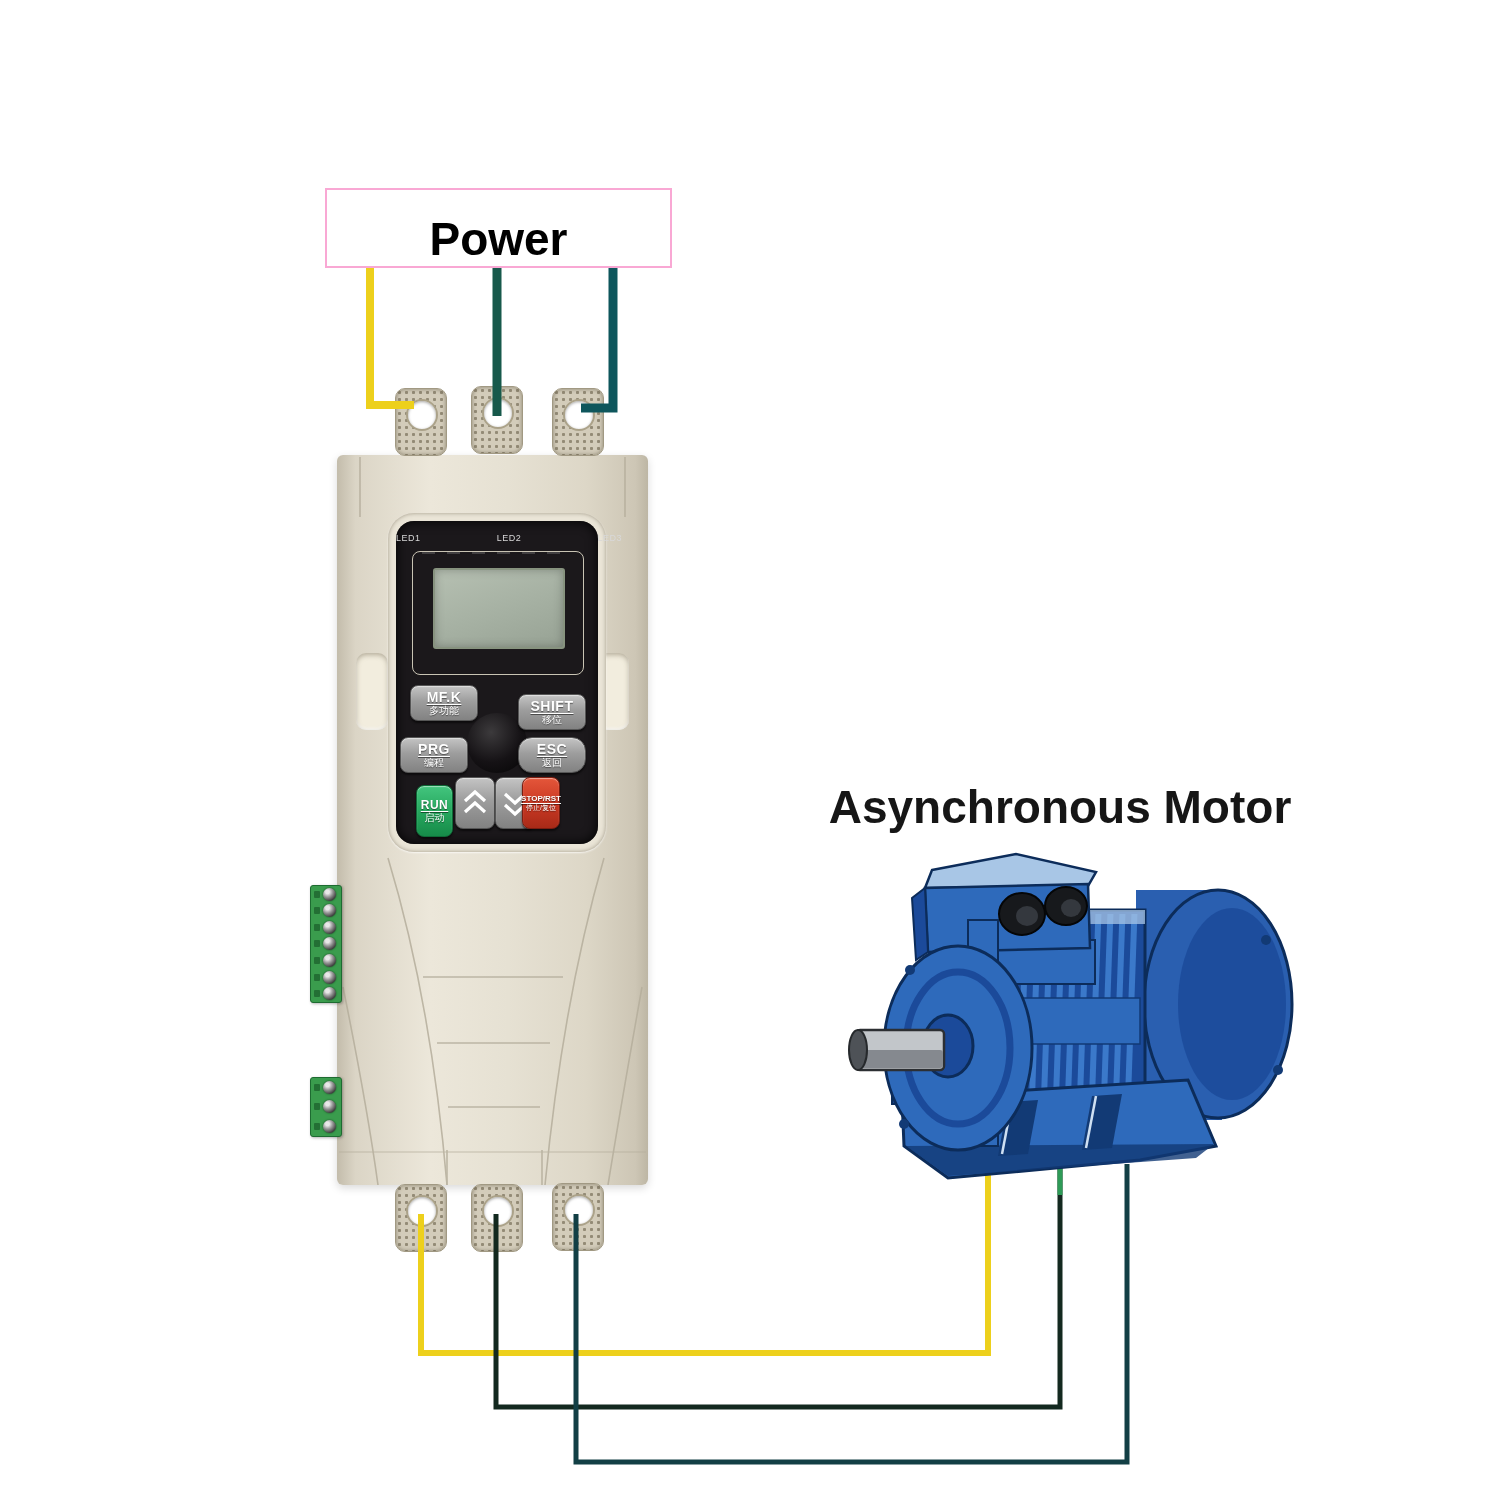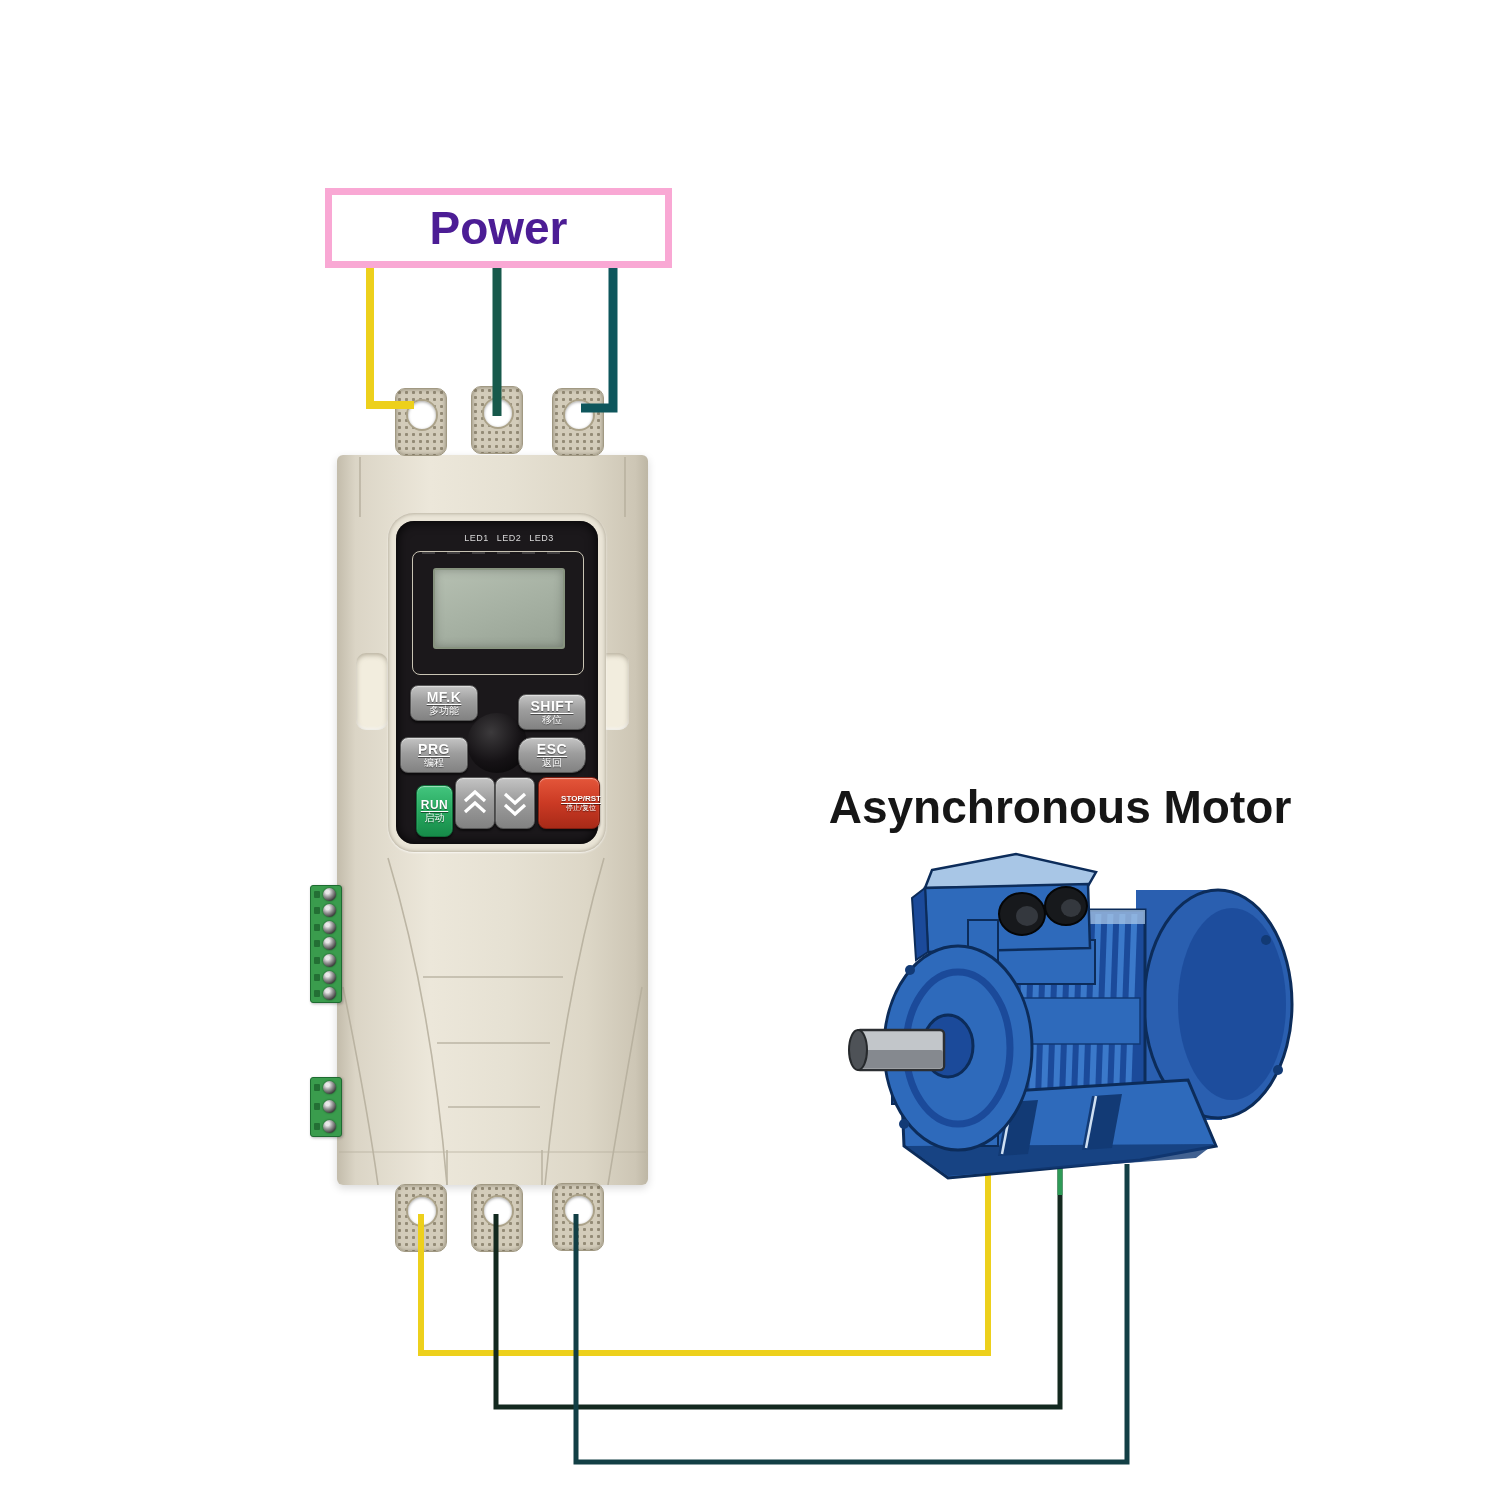--- a/index.html
+++ b/index.html
@@ -3,23 +3,23 @@
 <meta charset="utf-8">
 <style>
   html,body{margin:0;padding:0;background:#ffffff;}
   .canvas{position:relative;width:1500px;height:1500px;background:#fff;overflow:hidden;
           font-family:"Liberation Sans", sans-serif;}
   .abs{position:absolute;}
 
   
   .title{left:0;top:46px;width:1500px;text-align:center;font-size:76px;font-weight:700;
          color:#0d0d0d;letter-spacing:1px;}
-  .power-box{left:325px;top:188px;width:347px;height:80px;border:7px solid #f9a8d4;
-             background:#fff;display:flex;align-items:center;justify-content:center;
-             font-size:46px;font-weight:700;color:#4c1d95;z-index:35;box-sizing:border-box;}
+  .power-box{left:325px;top:188px;width:347px;height:80px;border:2px solid #f9a8d4;
+             background:#fff;display:flex;align-items:flex-end;justify-content:center;
+             font-size:46px;font-weight:700;color:#000000;z-index:35;box-sizing:border-box;}
   .motor-caption{left:740px;width:640px;text-align:center;font-size:46px;font-weight:700;color:#161616;}
 
   
   #wire-layer{left:0;top:0;z-index:30;}
   #motor-layer{left:840px;top:840px;z-index:50;}
 
   
   .device{left:337px;top:455px;width:311px;height:730px;z-index:20;
     background:linear-gradient(90deg,#c3bcab 0,#dbd5c6 6%,#ece7da 30%,#e6e1d3 55%,#ddd7c7 80%,#cdc6b5 96%,#bdb6a4 100%);
     border-radius:6px;box-shadow:0 3px 8px rgba(0,0,0,.15);}
@@ -48,21 +48,21 @@
   .notch{width:6px;height:7px;background:#236f34;border-radius:1px;}
   .screw{width:13px;height:13px;border-radius:50%;
          background:radial-gradient(circle at 35% 30%, #e8e8e8 15%, #9a9a9a 40%, #3a3a3a 75%, #161616 100%);
          box-shadow:0 0 2px rgba(0,0,0,.6);}
 
   
   .kp-frame{left:51px;top:58px;width:218px;height:339px;background:#eae5d7;border-radius:26px;
             box-shadow:inset 0 0 4px rgba(110,100,80,.6),0 1px 2px rgba(255,255,255,.7);}
   .kp-panel{left:8px;top:8px;width:202px;height:323px;background:#1b181b;border-radius:18px;
             box-shadow:inset 0 0 12px #000;}
-  .led-row{left:0;top:12px;width:226px;display:flex;justify-content:center;gap:8px;}
+  .led-row{left:0;top:12px;width:226px;display:flex;justify-content:space-between;gap:8px;}
   .led-label{font-size:9px;color:#d8d8d8;letter-spacing:.5px;}
   .led-ticks{left:26px;top:30px;width:150px;height:3px;opacity:.35;
              background:repeating-linear-gradient(90deg,#888 0 13px, rgba(0,0,0,0) 13px 25px);}
   .lcd-bezel{left:16px;top:30px;width:170px;height:122px;border:1.5px solid #c9c4b4;border-radius:8px;}
   .lcd{left:37px;top:47px;width:128px;height:77px;border:2px solid #87937f;border-radius:3px;
        background:linear-gradient(160deg,#b6c0b2 0%,#a5b0a2 55%,#97a294 100%);
        box-shadow:inset 0 0 10px rgba(0,0,0,.25);}
   .knob{left:71px;top:192px;width:60px;height:60px;border-radius:50%;
         background:radial-gradient(circle at 40% 32%, #3c3a3c 0%, #151215 55%, #050405 100%);}
   .btn{display:flex;flex-direction:column;align-items:center;justify-content:center;line-height:1.05;
@@ -74,22 +74,22 @@
   .btn .cn{font-size:10px;margin-top:1px;text-shadow:0 1px 1px rgba(0,0,0,.5);}
   .btn-mfk{left:14px;top:164px;width:66px;height:34px;}
   .btn-shift{left:122px;top:173px;width:66px;height:34px;}
   .btn-prg{left:4px;top:216px;width:66px;height:34px;}
   .btn-esc{left:122px;top:216px;width:66px;height:34px;border-radius:14px;}
   .btn-run{left:20px;top:264px;width:35px;height:50px;
            background:linear-gradient(180deg,#43c57e 0%,#27a85f 50%,#168b49 100%);border-color:#0e6b37;}
   .btn-run .lat{font-size:12px;}
   .btn-up,.btn-down{width:38px;height:50px;top:256px;}
   .btn-up{left:59px;} .btn-down{left:99px;}
-  .btn-stop{left:142px;top:256px;width:36px;height:50px;
-            background:linear-gradient(180deg,#e4563a 0%,#cb3a24 50%,#a82a18 100%);border-color:#7c1d10;padding-left:24px;}
+  .btn-stop{left:126px;top:256px;width:36px;height:50px;
+            background:linear-gradient(180deg,#e4563a 0%,#cb3a24 50%,#a82a18 100%);border-color:#7c1d10;}
   .btn-stop .lat{font-size:8px;letter-spacing:0;}
   .btn-stop .cn{font-size:7px;}
 </style>
 </head>
 <body>
 
 <div class="canvas">
 
 
   <div class="abs power-box">

